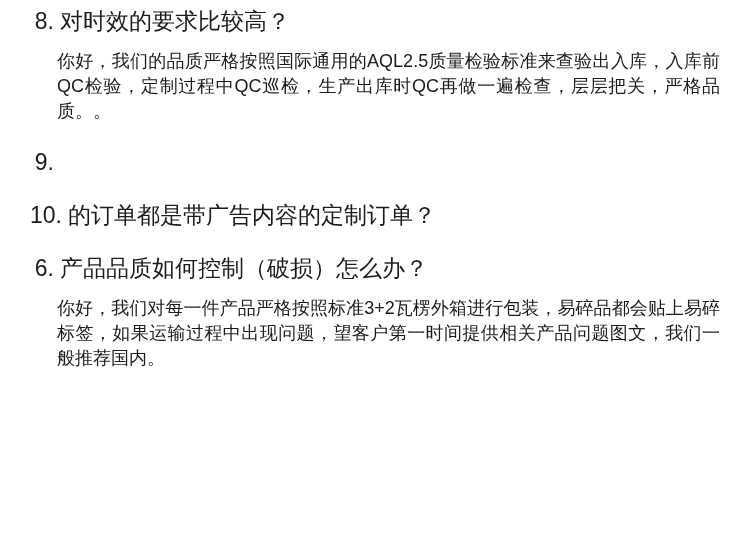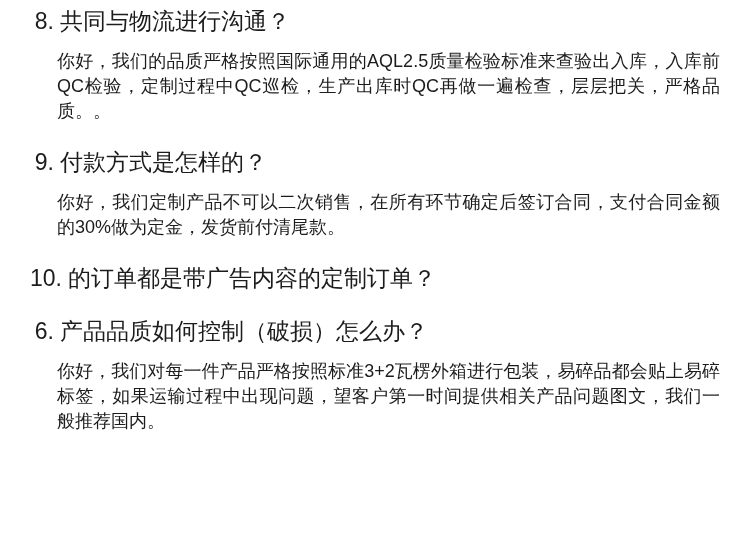--- a/index.html
+++ b/index.html
@@ -47,31 +47,29 @@
   }
 </style>
 </head>
 <body>
 
 <div>
 
   <section class="faq-item">
     <h2 class="faq-question">
       <span class="q-number">8.</span>
-      <span>共同与物流进行沟通？</span>
+      <span>对时效的要求比较高？</span>
     </h2>
     <p class="faq-answer">你好，我们的品质严格按照国际通用的AQL2.5质量检验标准来查验出入库，入库前QC检验，定制过程中QC巡检，生产出库时QC再做一遍检查，层层把关，严格品质。。</p>
   </section>
 
   <section class="faq-item">
     <h2 class="faq-question">
       <span class="q-number">9.</span>
-      <span>付款方式是怎样的？</span>
     </h2>
-    <p class="faq-answer">你好，我们定制产品不可以二次销售，在所有环节确定后签订合同，支付合同金额的30%做为定金，发货前付清尾款。</p>
   </section>
 
   <section class="faq-item">
     <h2 class="faq-question">
       <span class="q-number">10.</span>
       <span>的订单都是带广告内容的定制订单？</span>
     </h2>
   </section>
 
   <section class="faq-item">

